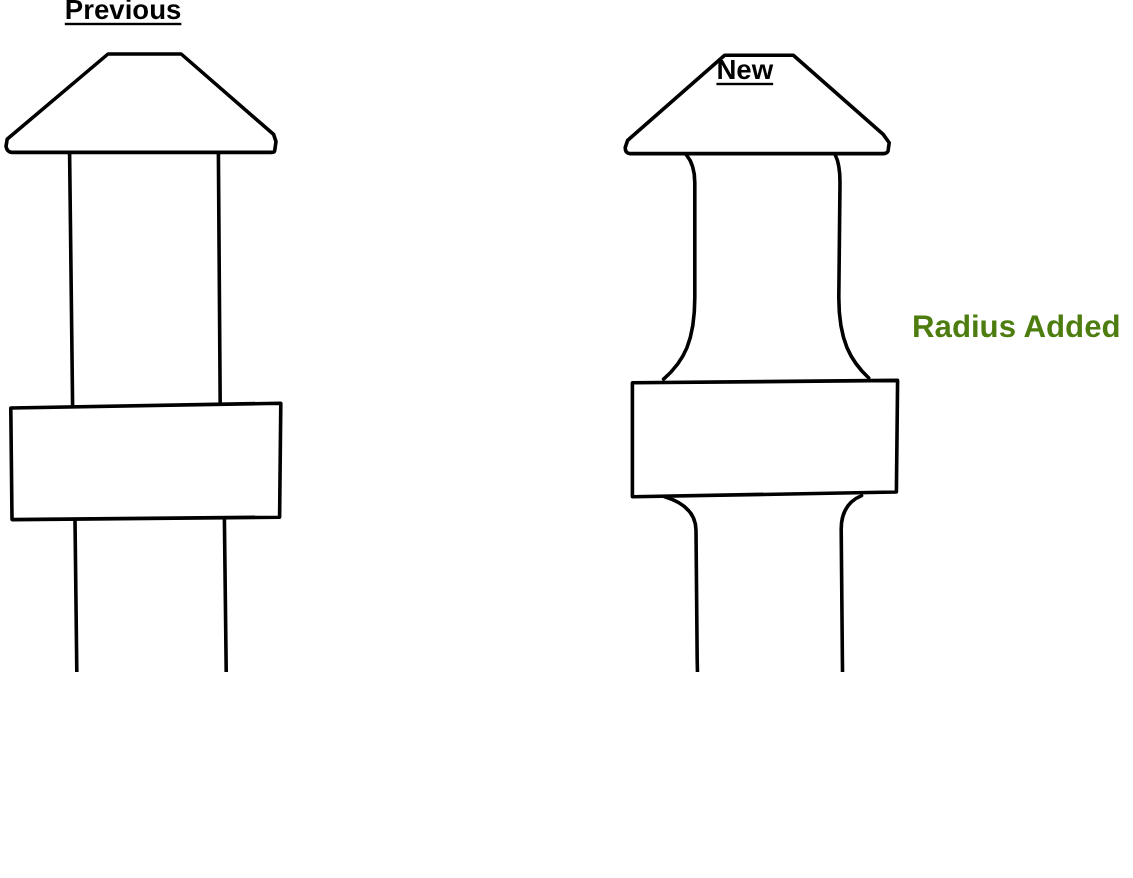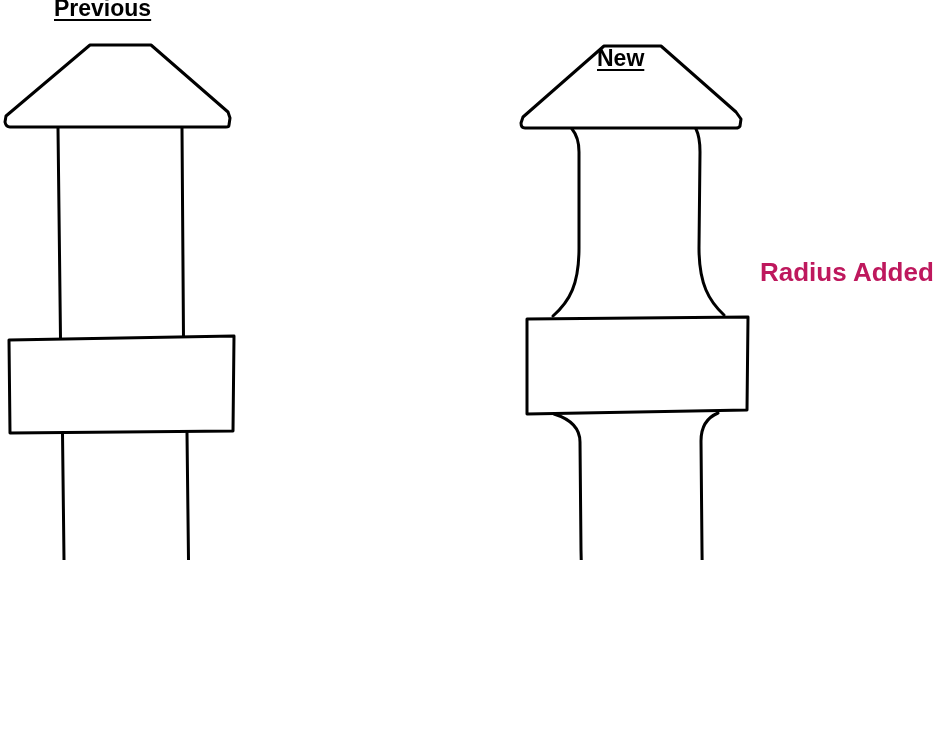--- a/index.html
+++ b/index.html
@@ -43,21 +43,21 @@
   }
   .label-previous { left: 54px; top: -3px; }
   .label-new      { left: 597px; top: -1px; margin-top: 48px; }
   .annotation {
     position: absolute;
     left: 760px;
     top: 259px;
     font-size: 26px;
     line-height: 26px;
     font-weight: bold;
-    color: #be185d;
+    color: #4d7c0f;
     white-space: nowrap;
   }
 </style>
 </head>
 <body>
 
 <div class="canvas">
 
   <svg class="drawing" width="944" height="732" viewBox="0 0 944 732">
 

